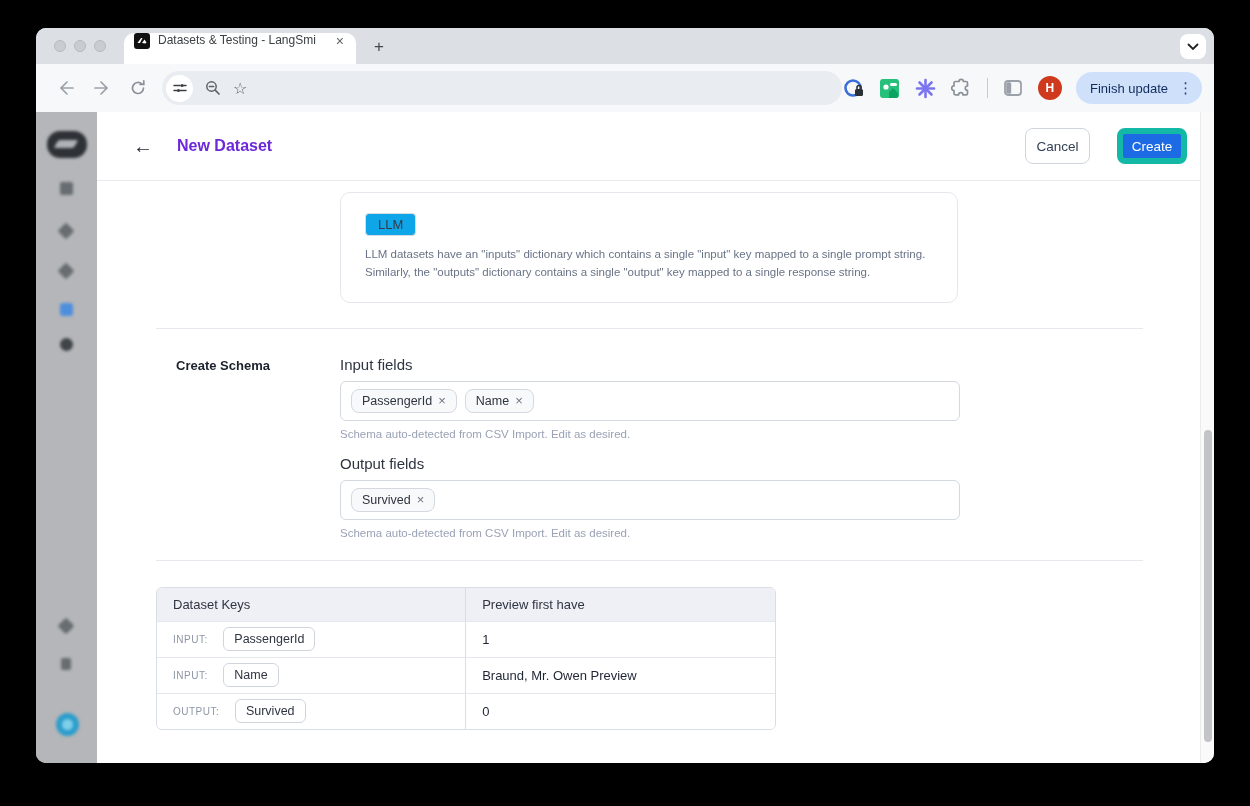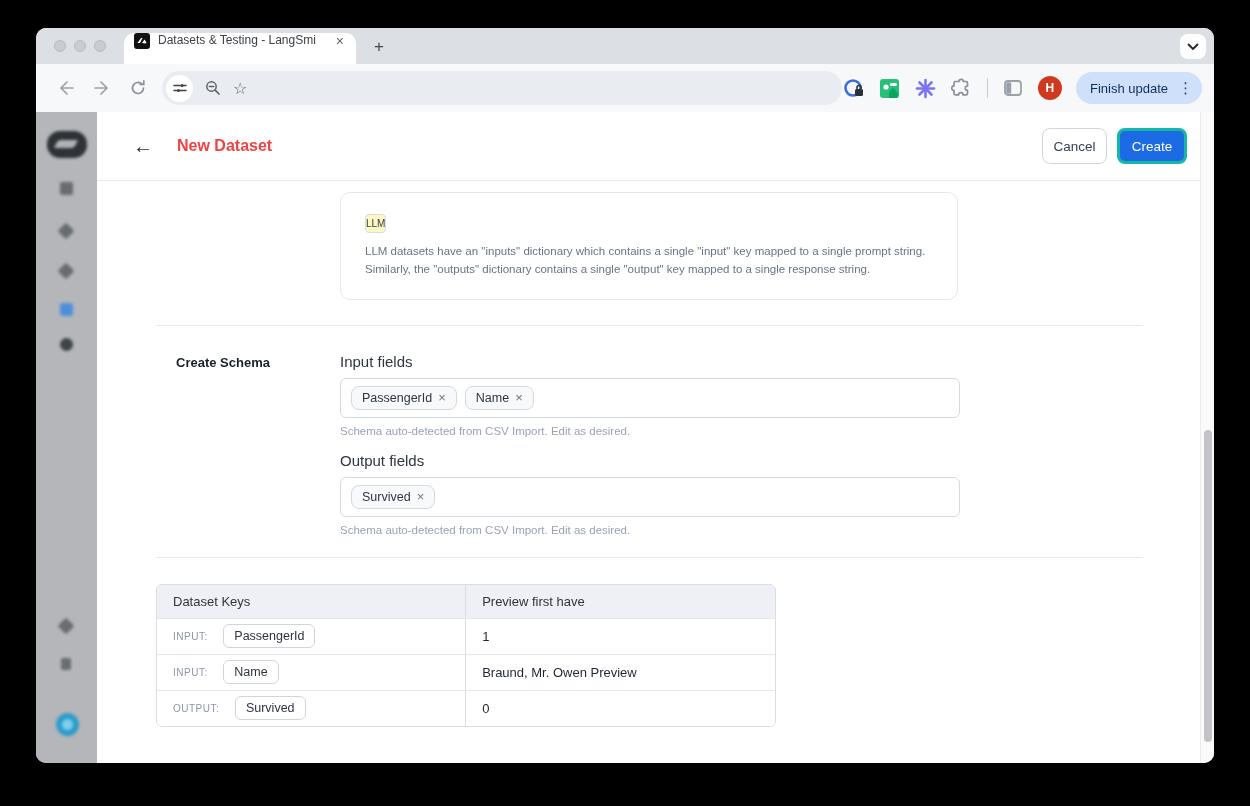--- a/index.html
+++ b/index.html
@@ -51,30 +51,30 @@
   .sb-chat i { position:absolute; left:6px; top:6px; width:11px; height:11px; background:#7fd0ea; border-radius:50%; display:block; }
 
   .main { width:1103px; background:#fff; flex:none; }
 
   .scrollbar { width:14px; background:#fafafa; border-left:1px solid #ececec; position:relative; flex:none; }
   .thumb { position:absolute; left:3px; top:318px; width:8px; height:312px; background:#c2c4c8; border-radius:4px; }
 
   
   .page-header { height:69px; border-bottom:1px solid #e8eaee; display:flex; align-items:center; padding:0 13px 0 36px; }
   .back-arrow { font-size:20px; color:#1a202c; line-height:1; }
-  .page-title { margin-left:24px; font-size:16px; font-weight:bold; color:#ef4444; }
-  .hdr-actions { margin-left:auto; display:flex; gap:10px; }
+  .page-title { margin-left:24px; font-size:16px; font-weight:bold; color:#6d28d9; }
+  .hdr-actions { margin-left:auto; display:flex; gap:27px; }
   .btn { height:36px; border-radius:8px; font-size:13.5px; display:flex; align-items:center; justify-content:center; cursor:pointer; }
   .btn-cancel { width:65px; background:#fff; border:1px solid #d0d5dd; color:#344054; }
-  .btn-create { width:70px; background:#1d6ae5; border:3px solid #14b8a6; color:#fff; }
+  .btn-create { width:70px; background:#1d6ae5; border:6px solid #14b8a6; color:#fff; }
 
   
   .page-body { position:relative; height:581px; background:#fff; overflow:hidden; }
   .card { margin:11px 0 0 243px; width:618px; border:1px solid #e4e7ec; border-radius:10px; padding:20px 24px; }
-  .badge { display:inline-block; font-size:10px; color:#343b46; background:#fef9c3; border:1px solid #d7dce3; border-radius:4px; padding:3px 0; }
+  .badge { display:inline-block; font-size:13px; color:#343b46; background:#0ea5e9; border:1px solid #d7dce3; border-radius:4px; padding:3px 12px; }
   .card-desc { margin-top:10px; width:566px; font-size:11.5px; line-height:1.55; color:#697386; }
 
   .divider { height:1px; background:#e7e9ee; margin:0 57px 0 59px; }
   .div-1 { margin-top:25px; }
   .div-2 { margin-top:21px; }
 
   .section { display:flex; margin:0 57px 0 59px; }
   .sec-schema { padding-top:27px; }
   .sec-preview { padding-top:26px; }
   .section-label { width:184px; padding-left:20px; font-size:13px; font-weight:bold; color:#1a202c; flex:none; padding-top:2px; }

